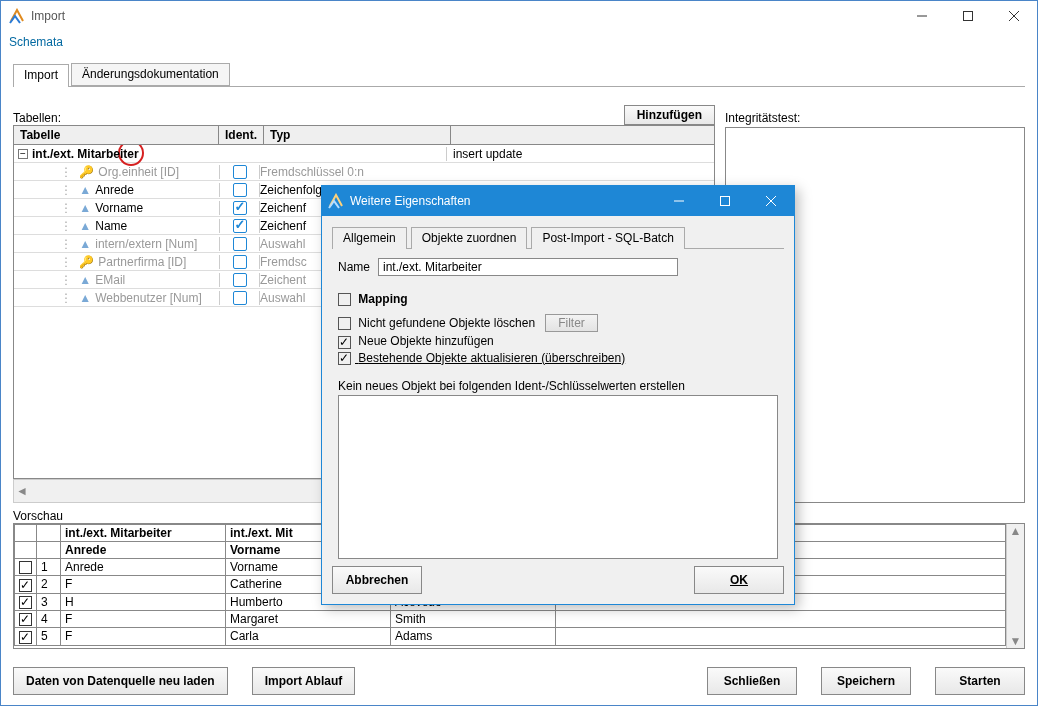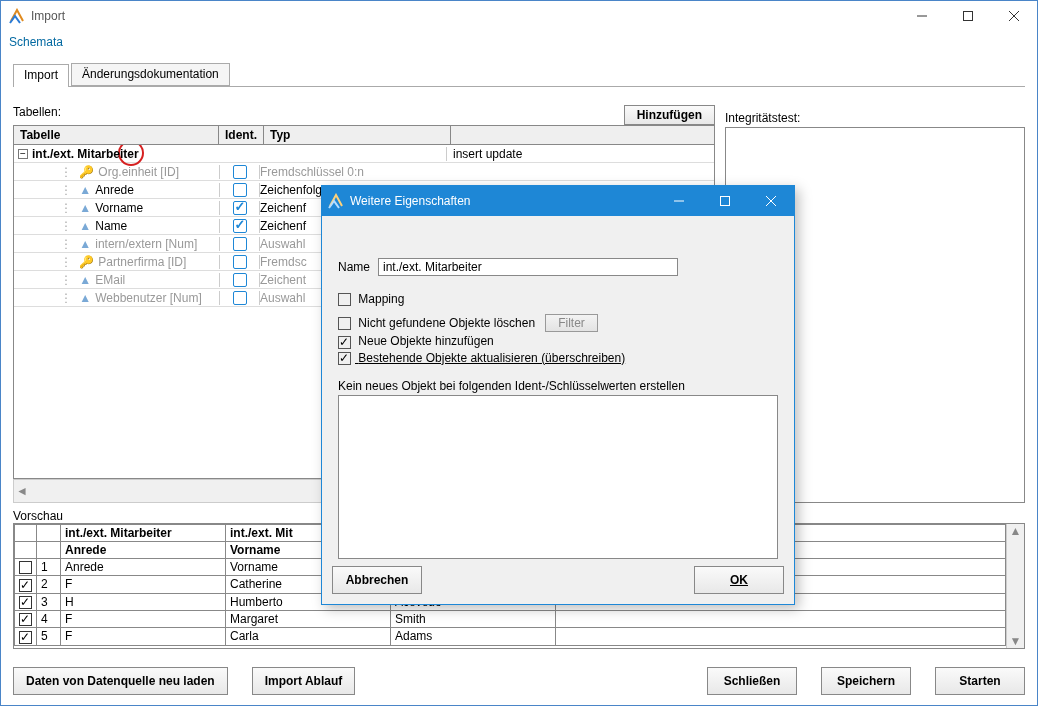--- a/index.html
+++ b/index.html
@@ -12,21 +12,21 @@
   .titlebar .sysbtn { width: 46px; height: 30px; display: flex; align-items: center; justify-content: center; color: #444; }
 
   .menubar { height: 22px; padding-left: 8px; display: flex; align-items: center; color: #0369a1; }
   .content { position: relative; padding: 10px 12px 0 12px; }
 
   .tabs { display: flex; border-bottom: 1px solid #aaa; }
   .tab { padding: 3px 10px 4px 10px; border: 1px solid #aaa; border-bottom: none; margin-right: 2px; position: relative; top: 1px; background: #fff; }
   .tab.inactive { background: #f5f5f5; top: 0; border-bottom: 1px solid #aaa; }
   .tab.active { z-index: 2; background: #fff; }
 
-  .topbar { display: flex; justify-content: space-between; align-items: flex-start; margin-top: 18px; }
+  .topbar { display: flex; justify-content: space-between; align-items: flex-end; margin-top: 18px; }
   .btn { border: 1px solid #888; background: linear-gradient(#fafafa,#e8e8e8); padding: 2px 12px; min-width: 90px; text-align: center; }
   .btn.bold { font-weight: bold; }
 
   .split { display: flex; gap: 10px; }
   .left { flex: 1; }
   .integrity { width: 300px; }
   .integrity .box { border: 1px solid #888; height: 376px; margin-top: 2px; }
 
   table.hdrtable { border-collapse: collapse; width: 100%; }
   table.hdrtable th { border: 1px solid #888; background: #efefef; font-weight: bold; text-align: left; padding: 2px 6px; }
@@ -366,26 +366,31 @@
             <rect x="0.5" y="0.5" width="9" height="9" fill="none" stroke="#fff"></rect>
           </svg>
         </div>
       <div class="sbtn">
           <svg width="10" height="10">
             <line x1="0" y1="0" x2="10" y2="10" stroke="#fff"></line>
             <line x1="10" y1="0" x2="0" y2="10" stroke="#fff"></line>
           </svg>
         </div>
     </div>
+    <div class="mtabs">
+      <div class="mtab active">Allgemein</div>
+      <div class="mtab">Objekte zuordnen</div>
+      <div class="mtab">Post-Import - SQL-Batch</div>
+    </div>
     <div class="mbody">
       <div class="row">
         <span>Name</span>
         <input type="text" value="int./ext. Mitarbeiter" style="">
       </div>
-      <div style="margin:16px 0 6px 6px;">
+      <div style="margin:16px 0 6px 6px;font-weight:bold;">
         <span class="wcheck"></span>
         <span>Mapping</span>
       </div>
       <div style="margin:8px 0 2px 6px; display:flex; align-items:center; gap:10px;">
         <span>
           <span class="wcheck"></span>
           <span>Nicht gefundene Objekte löschen</span>
         </span>
         <span class="filterbtn">Filter</span>
       </div>

